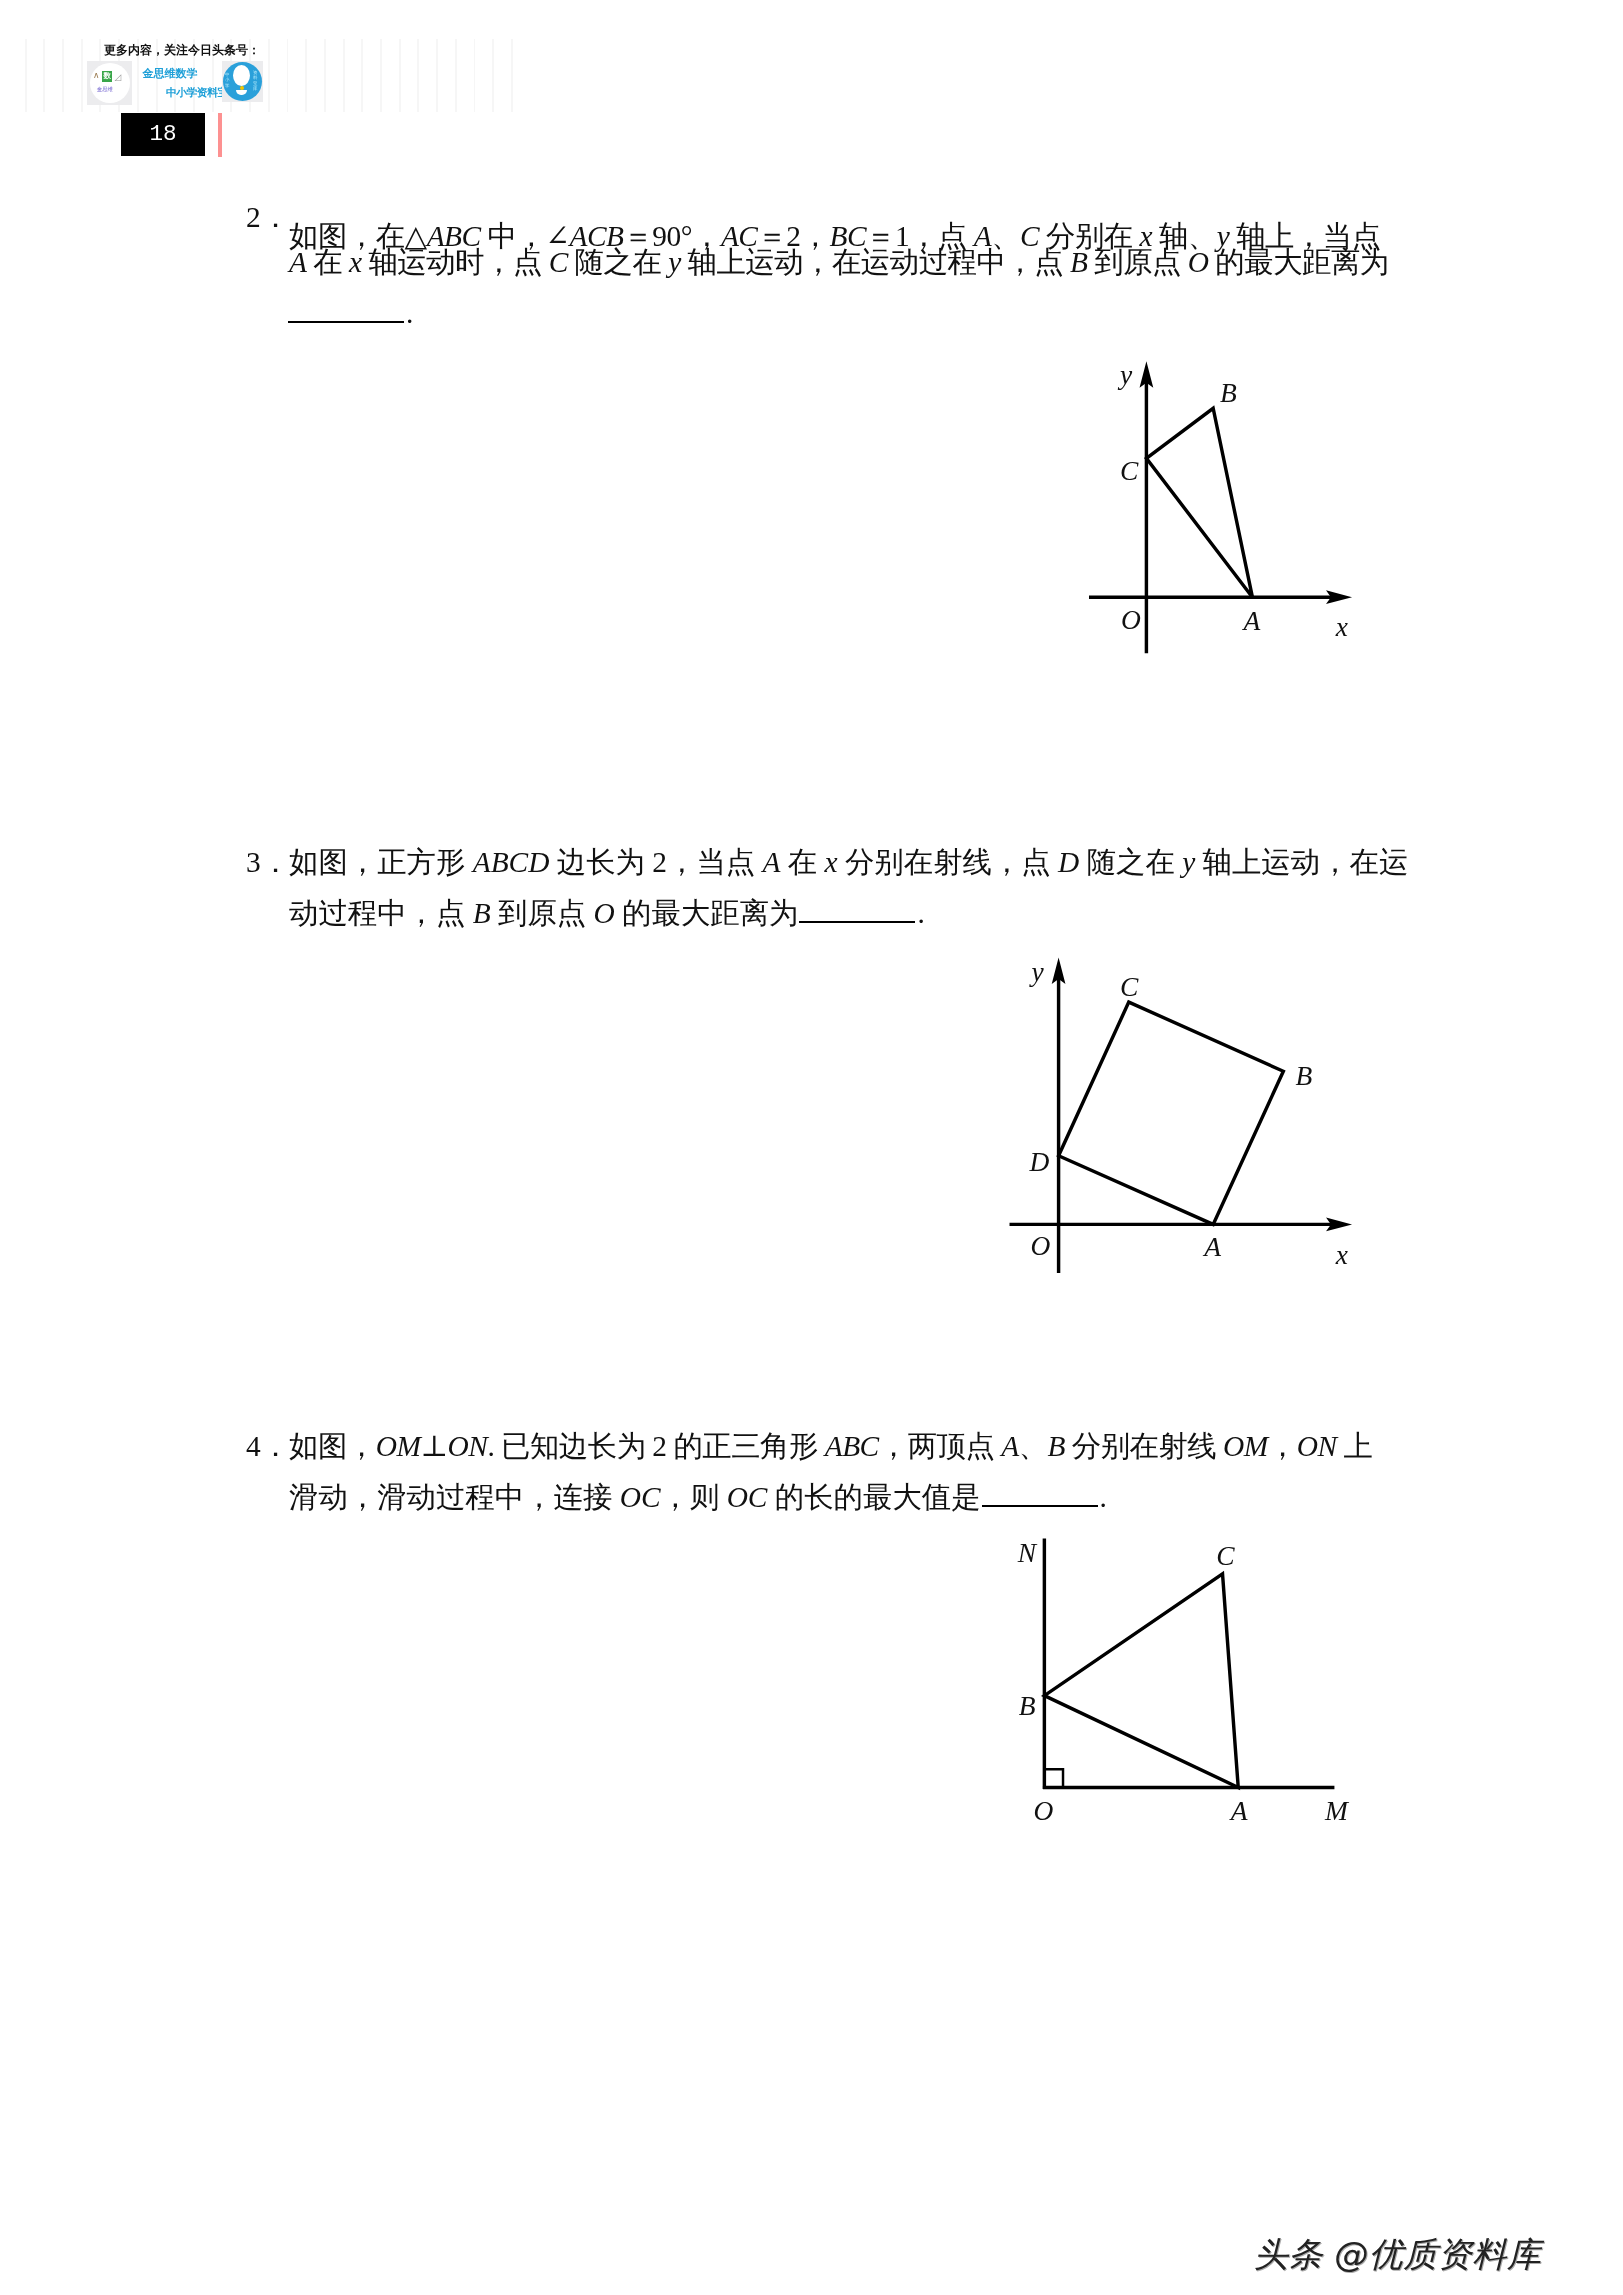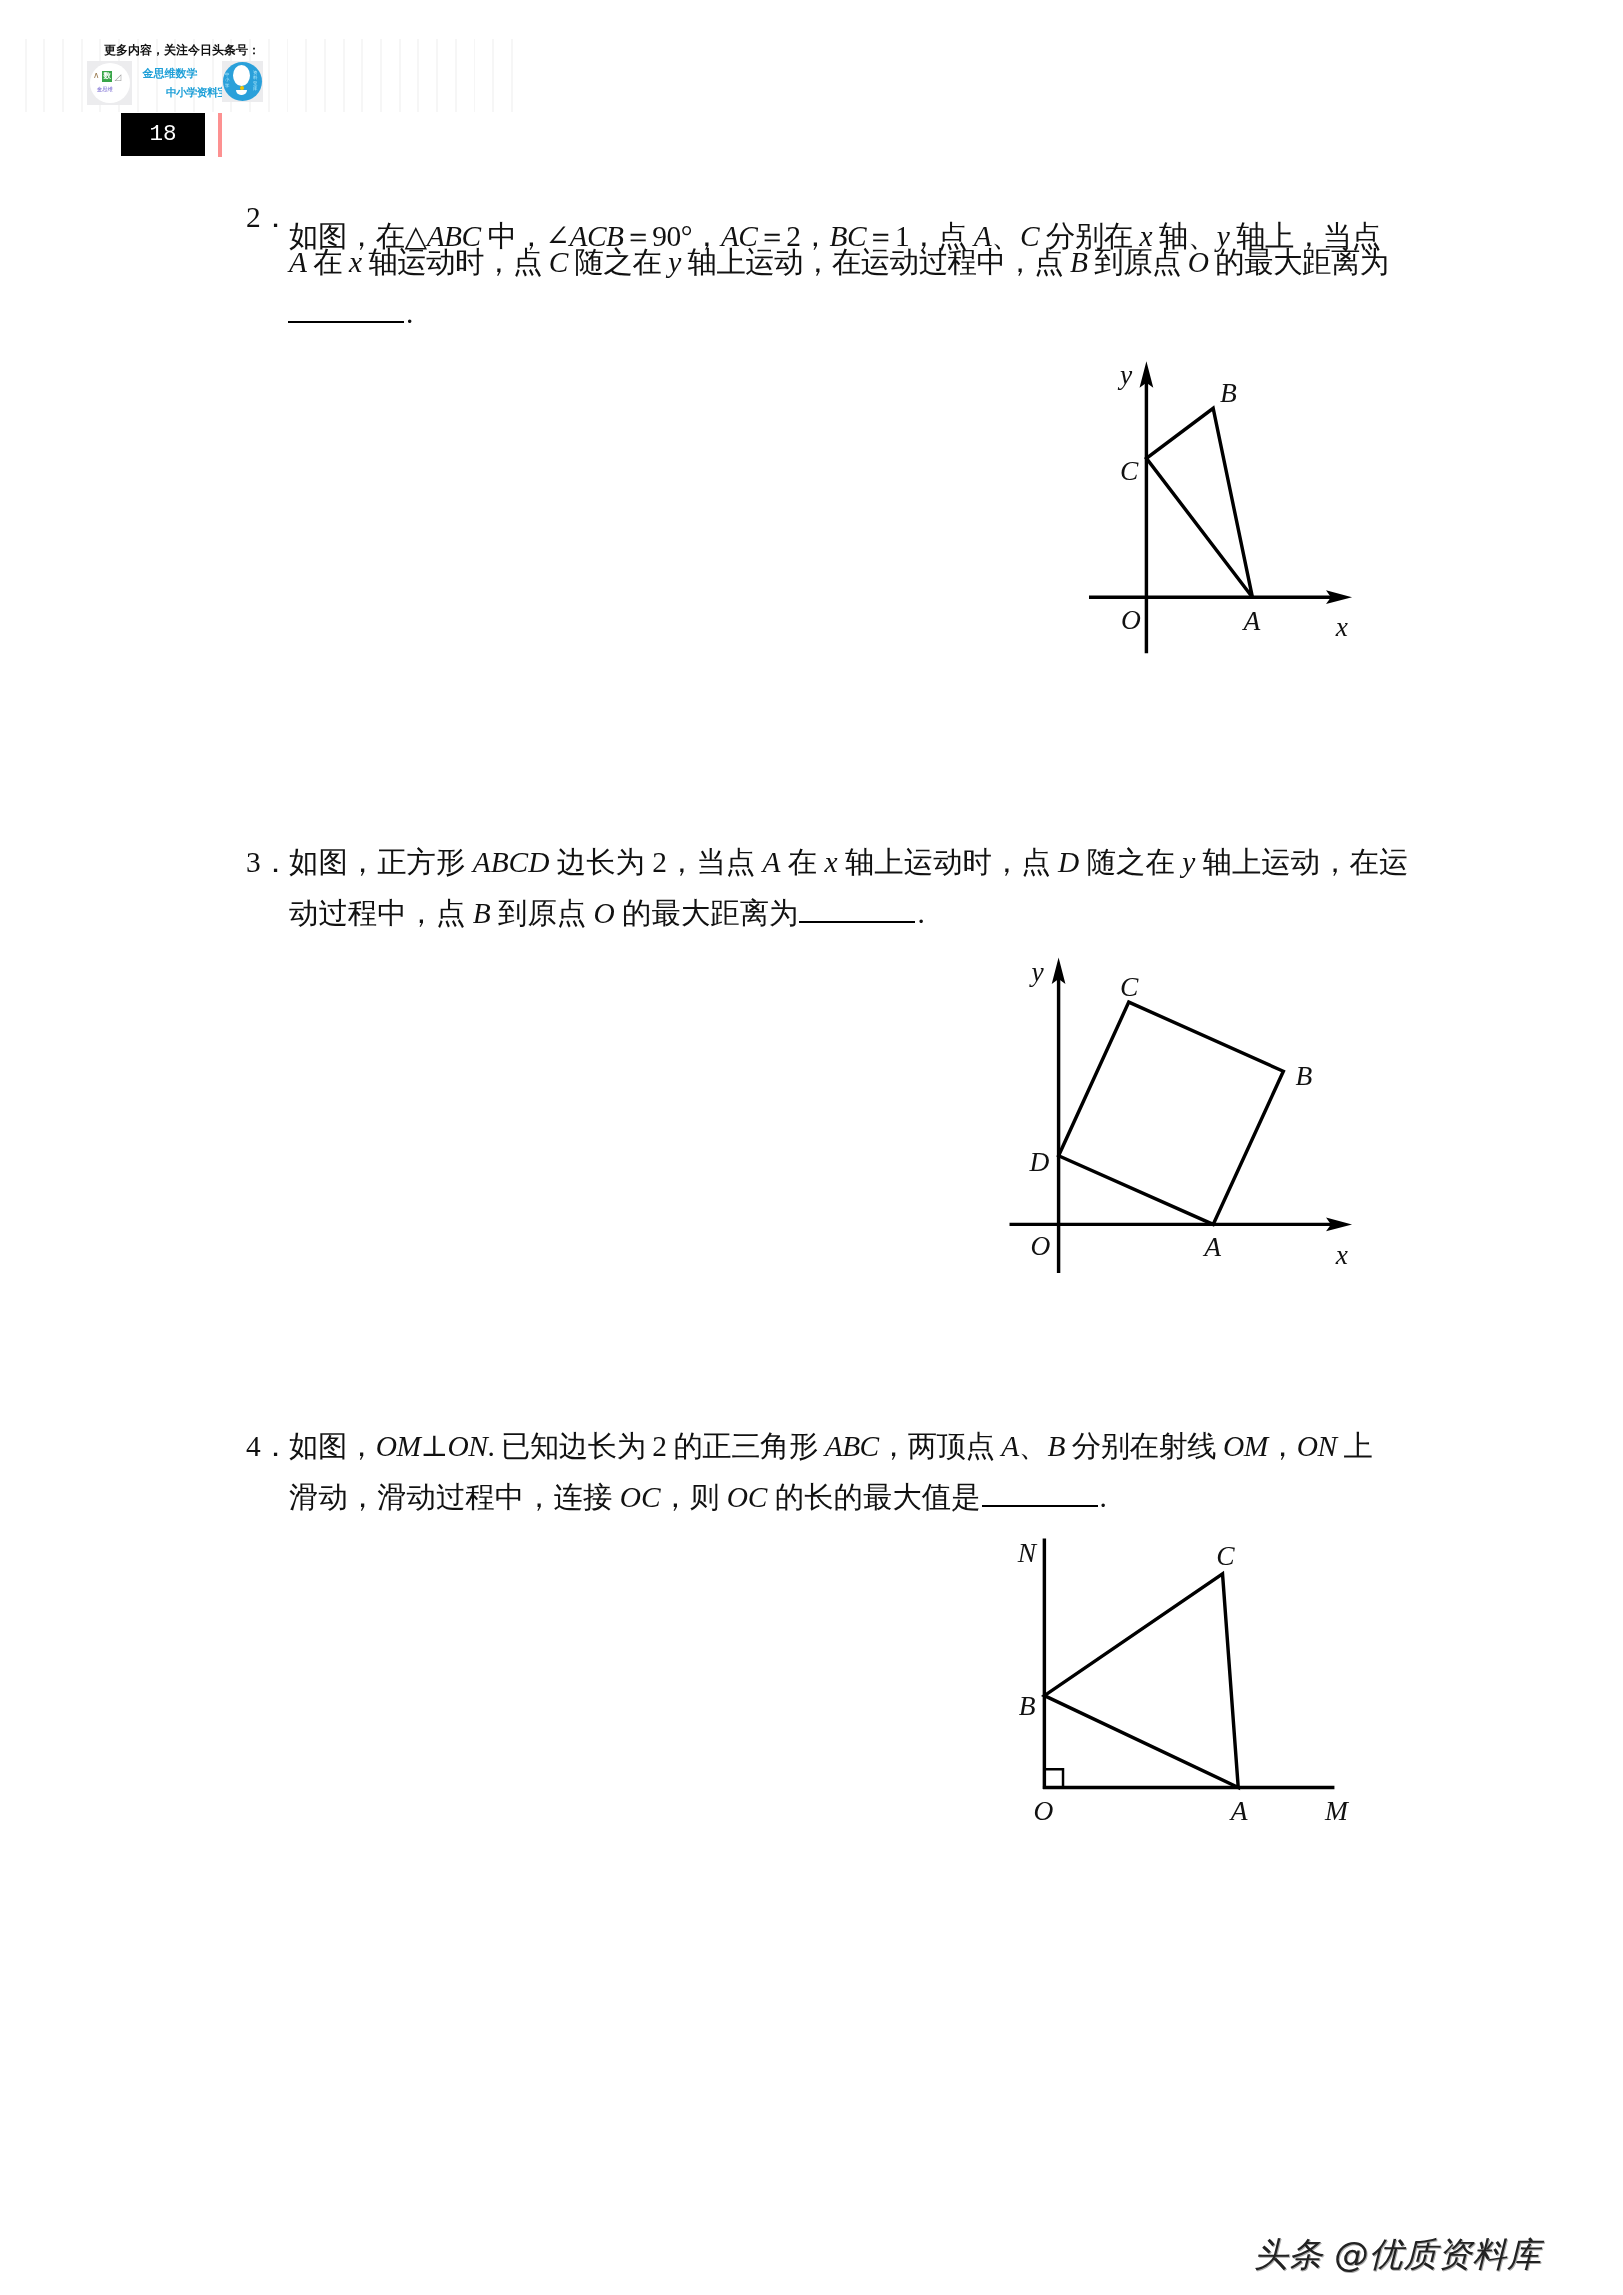--- a/index.html
+++ b/index.html
@@ -99,21 +99,21 @@
     <text x="2282" y="978">C</text>
     <text x="2284" y="1282">O</text>
     <text x="2534" y="1284">A</text>
     <text x="2722" y="1296">x</text>
   </svg>
 </div>
 
 <div>
   <div class="num" style="left:246px; top:848px;">3．</div>
   <div class="prob-line" style="left:289px; top:848px;">
-    <span>如图，正方形 </span><i>ABCD</i><span> 边长为 2，当点 </span><i>A</i><span> 在 </span><i>x</i><span> 轴上运动时，点 </span><i>D</i><span> 随之在 </span><i>y</i><span> 轴上运动，在运</span>
+    <span>如图，正方形 </span><i>ABCD</i><span> 边长为 2，当点 </span><i>A</i><span> 在 </span><i>x</i><span> 分别在射线，点 </span><i>D</i><span> 随之在 </span><i>y</i><span> 轴上运动，在运</span>
   </div>
   <div class="prob-line" style="left:289px; top:893px;">
     <span>动过程中，点 </span><i>B</i><span> 到原点 </span><i>O</i><span> 的最大距离为</span><span class="blank"></span><span>.</span>
   </div>
 
   <svg class="diagram" style="left:0; top:0;" width="1623" height="1325" viewBox="0 0 3307 2700">
     <g stroke="#000" stroke-width="7" fill="none" stroke-linejoin="miter">
       <line x1="2157" y1="2594" x2="2157" y2="1985"></line>
       <line x1="2057" y1="2495" x2="2720" y2="2495"></line>
       <polygon points="2157,2355 2472,2495 2615,2183 2300,2042"></polygon>

